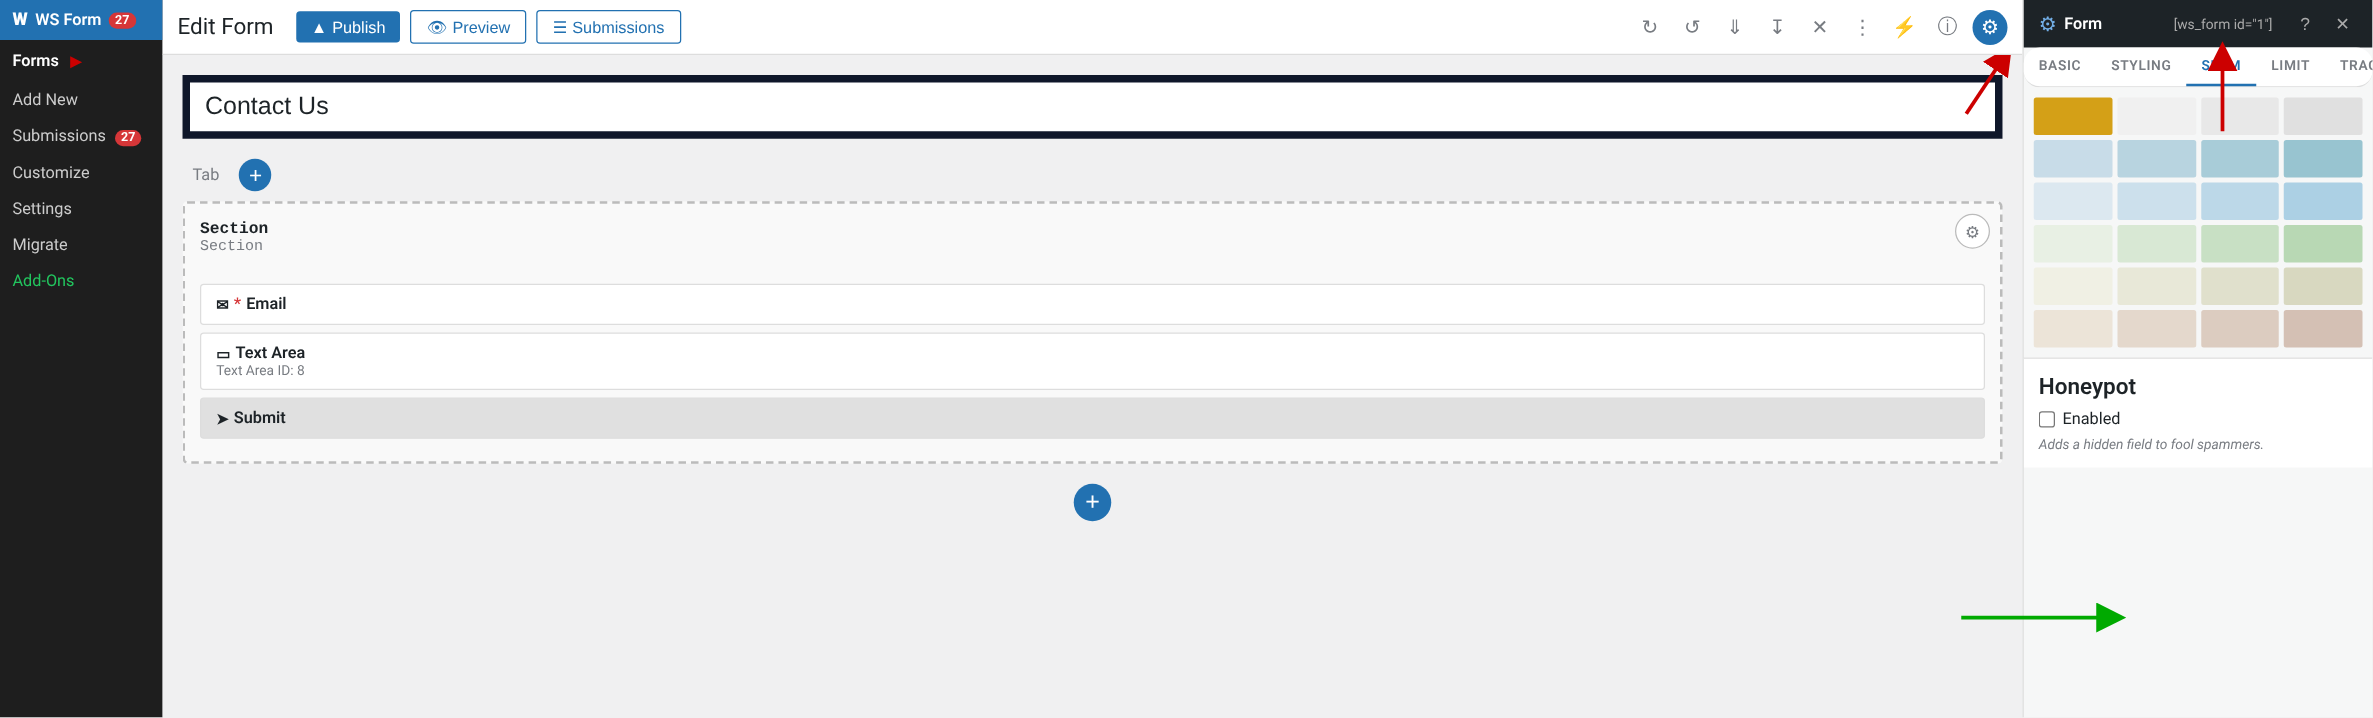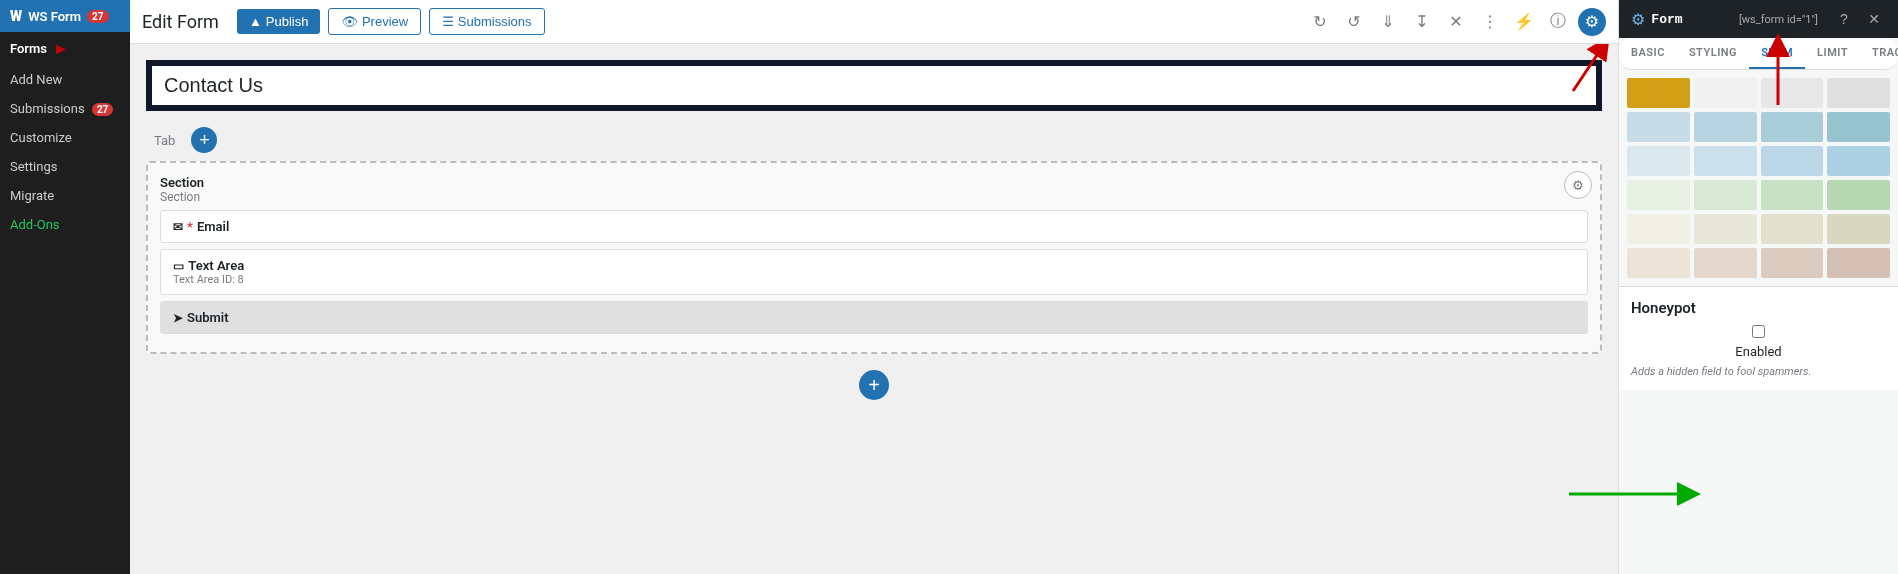--- a/index.html
+++ b/index.html
@@ -194,21 +194,22 @@
       width: 28px;
       height: 28px;
       cursor: pointer;
       display: flex;
       align-items: center;
       justify-content: center;
       color: #787c82;
       background: white;
     }
     .section-header {
-      margin-bottom: 6px;
+      margin-bottom: 23px;
+      font-family: Liberation Mono, monospace;
     }
     .section-header .section-name {
       font-weight: 600;
       font-size: 13px;
       color: #1d2327;
     }
     .section-header .section-sub {
       font-size: 12px;
       color: #787c82;
     }
@@ -333,30 +334,29 @@
 
     
     .honeypot-section {
       padding: 12px;
       border-top: 1px solid #ddd;
       background: white;
       margin-top: auto;
     }
     .honeypot-title {
       font-weight: 600;
-      font-size: 15px;
+      font-size: 18px;
       color: #1d2327;
       margin-bottom: 8px;
     }
     .honeypot-row {
       display: flex;
       align-items: center;
       gap: 6px;
       margin-bottom: 6px;
-      flex-direction: column;
     }
     .honeypot-row input[type="checkbox"] {
       cursor: pointer;
     }
     .honeypot-row label {
       font-size: 13px;
       color: #1d2327;
       cursor: pointer;
     }
     .honeypot-desc {
@@ -512,21 +512,21 @@
     <defs>
         <marker id="arrowhead3" markerWidth="8" markerHeight="8" refX="4" refY="4" orient="auto">
           <polygon points="0 0, 8 4, 0 8" fill="#00aa00"></polygon>
         </marker>
       </defs>
     <path d="M 10 25 L 130 25" stroke="#00aa00" stroke-width="3" fill="none" marker-end="url(#arrowhead3)"></path>
   </svg>
 
   <div class="right-panel-header">
     <span style="color:#72aee6;font-size:16px;">⚙</span>
-    <span style="font-weight:600;flex:1;font-family:Liberation Mono, monospace;">Form</span>
+    <span style="font-weight:600;flex:1;">Form</span>
     <span style="color:#aaa;font-size:11px;margin-right:8px;">[ws_form id="1"]</span>
     <button class="right-panel-header panel-icon-btn" style="background:none;border:none;color:#aaa;cursor:pointer;font-size:14px;">?</button>
     <button class="right-panel-header panel-icon-btn" style="background:none;border:none;color:#aaa;cursor:pointer;font-size:14px;">✕</button>
   </div>
 
   <div class="panel-tabs">
     <div class="panel-tab">
       <span>BASIC</span>
     </div>
     <div class="panel-tab">

